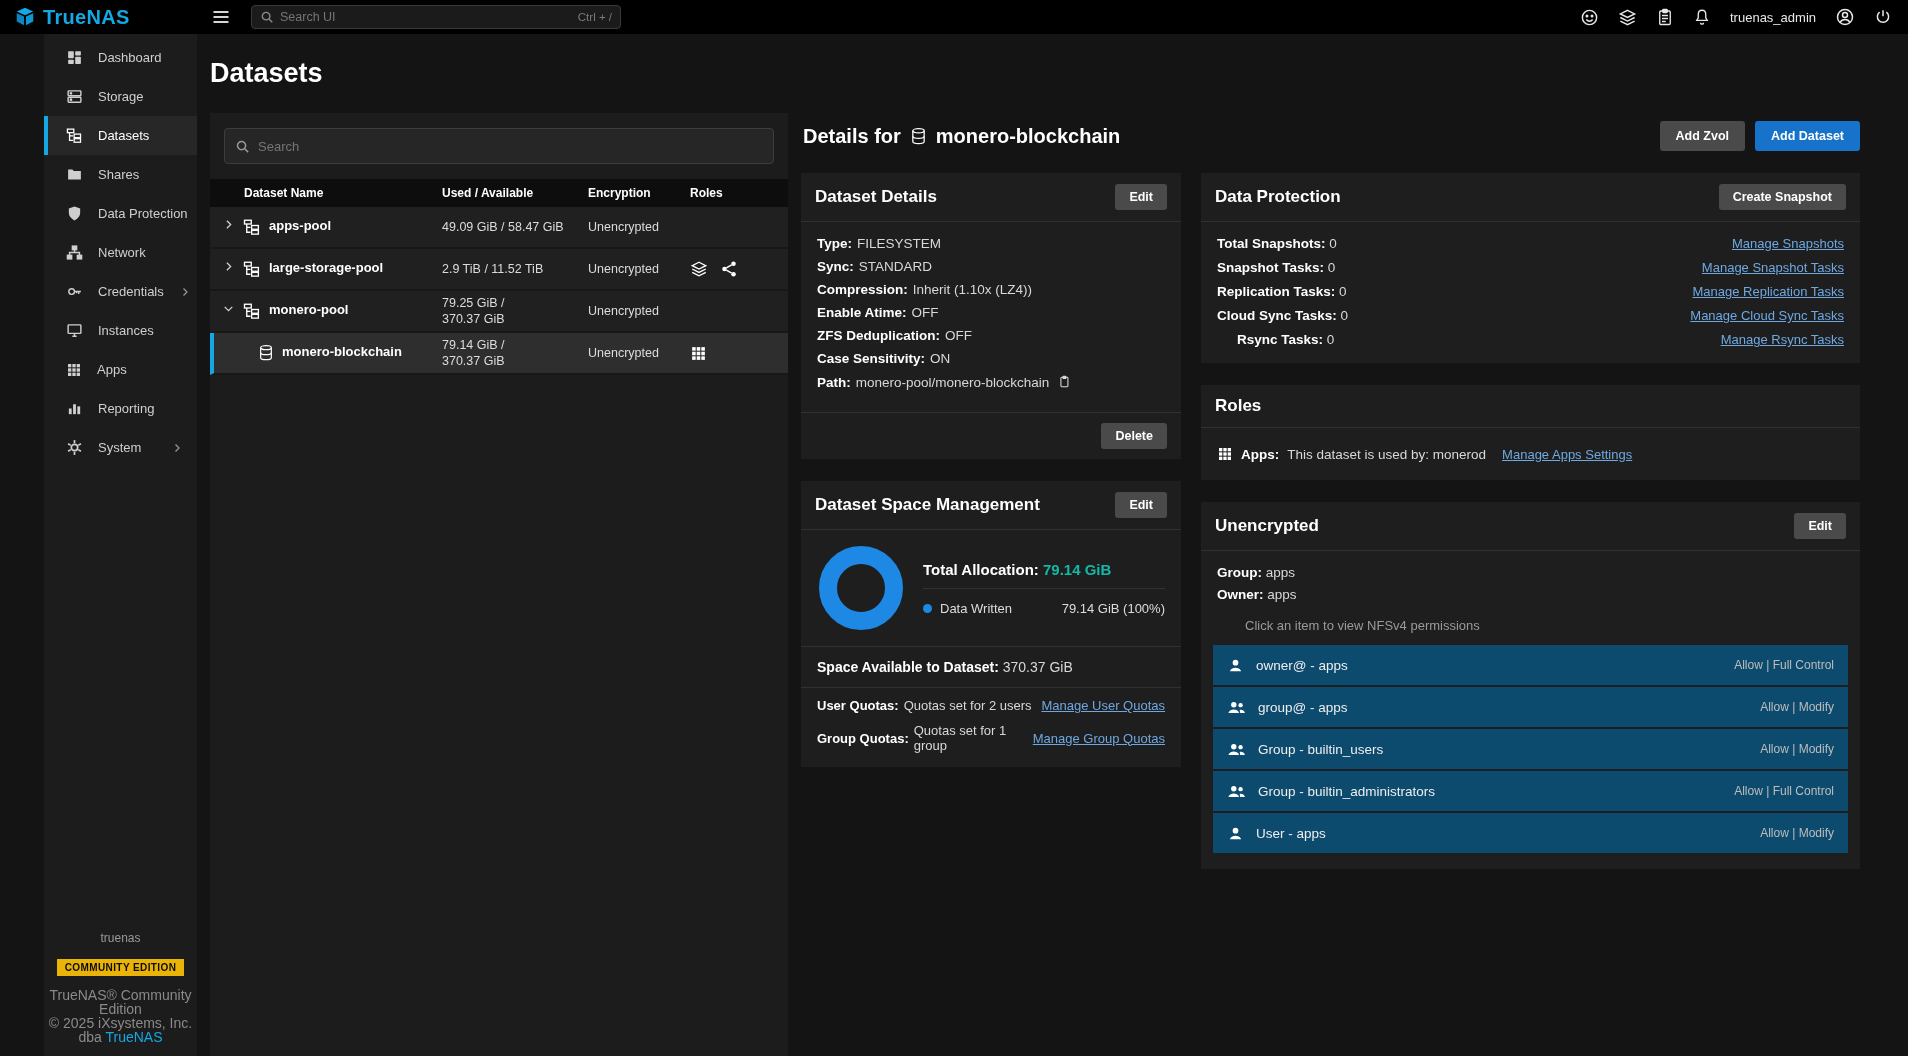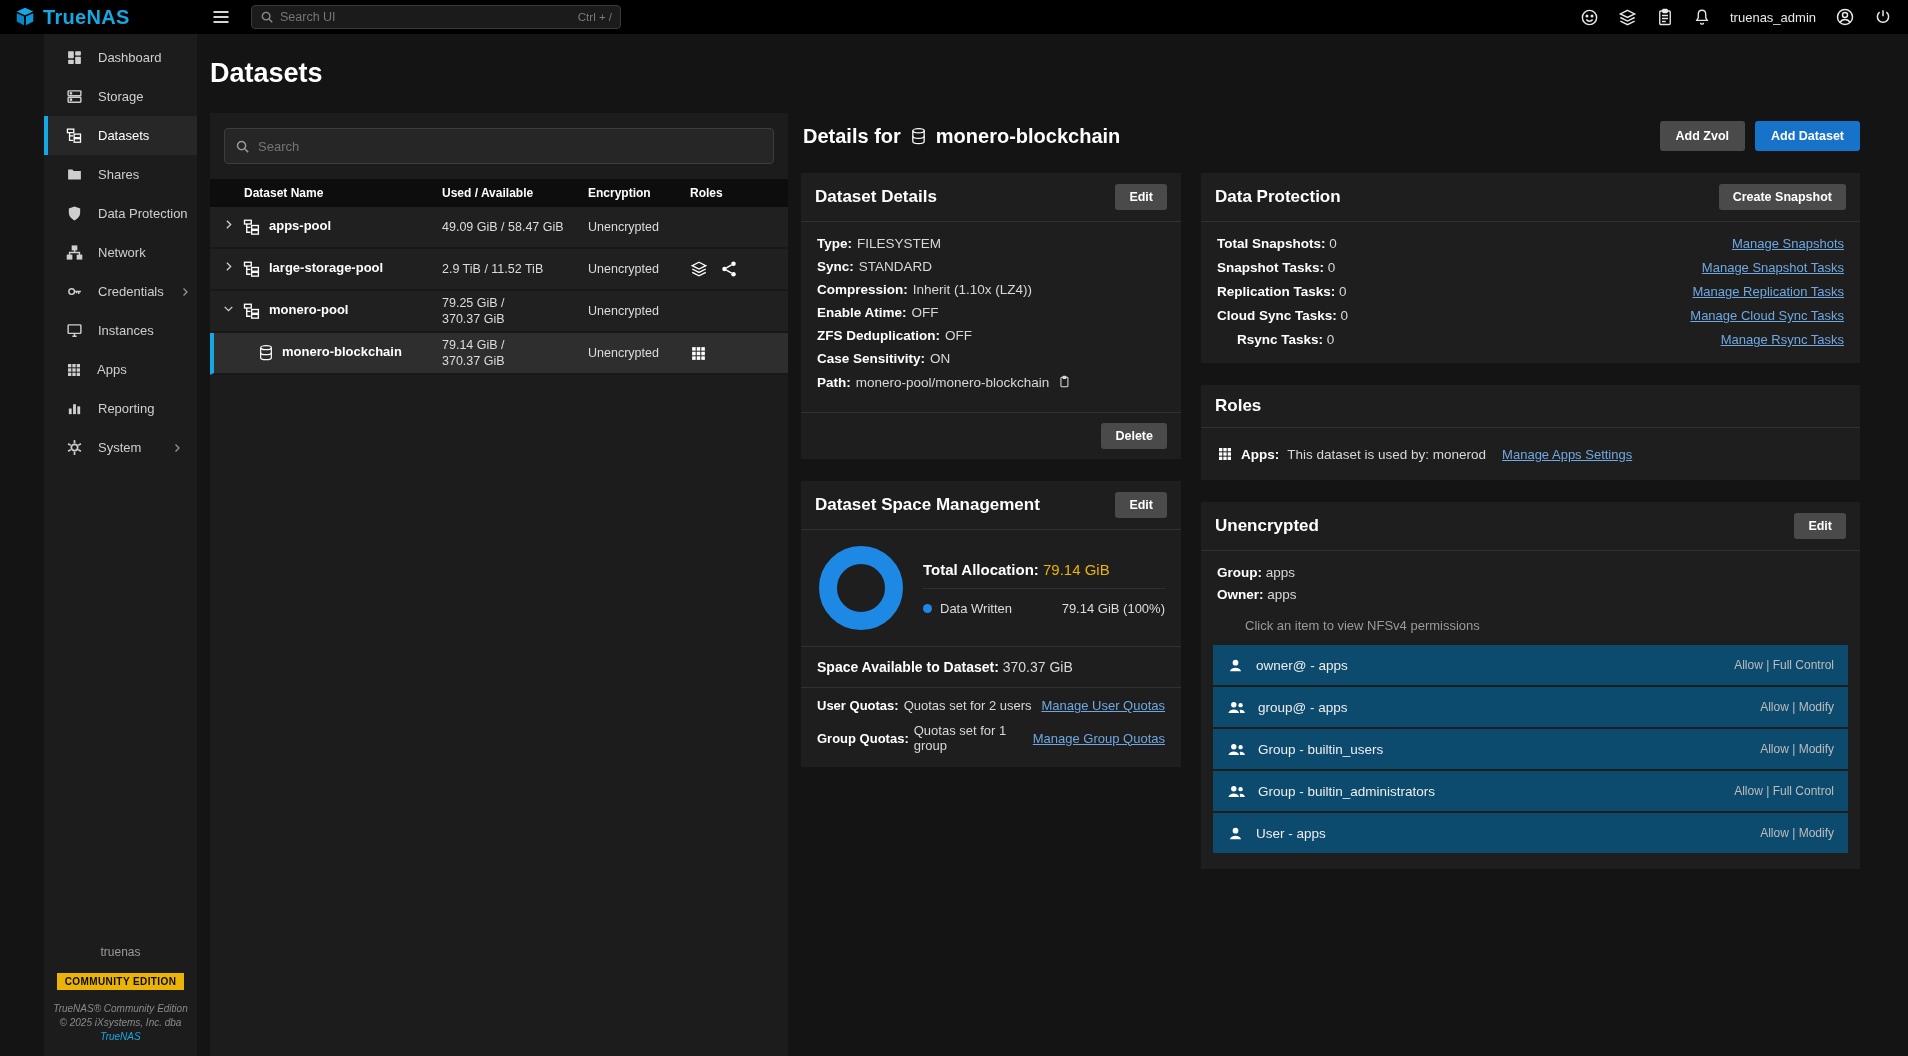--- a/index.html
+++ b/index.html
@@ -27,21 +27,21 @@
   .nav { padding-top:4px; }
   .nav-item { height:39px; display:flex; align-items:center; gap:15px; padding-left:22px;
     color:#cfcfcf; font-size:13px; cursor:pointer; position:relative; }
   .nav-item svg { flex:0 0 auto; }
   .nav-item.active { background:#272727; color:#fff; padding-left:18px; border-left:4px solid #14a8e4; }
   .nav-chevron { margin-left:auto; margin-right:14px; color:#9a9a9a; }
   .sidebar-footer { margin-top:auto; padding-bottom:12px; text-align:center; }
   .hostname { color:#9a9a9a; font-size:12px; margin-bottom:12px; }
   .edition-badge { display:inline-block; background:#eab308; color:#0c0c0c; font-size:10px;
     font-weight:700; padding:3px 8px; letter-spacing:.4px; margin-bottom:12px; }
-  .foot-line { color:#8a8a8a; font-size:10px; line-height:14px;font-style:italic; }
+  .foot-line { color:#8a8a8a; font-size:14px; line-height:14px; }
   .foot-brand { color:#14a8e4; }
 
   
   .main { grid-area:main; padding:0 48px 0 13px; display:flex; flex-direction:column; overflow:hidden; }
   .page-title { color:#fff; font-size:27px; font-weight:700; margin:24px 0 24px 0; }
   .content { display:flex; gap:13px; flex:1; min-height:0; }
 
   
   .tree-panel { width:578px; flex:0 0 578px; background:#1c1c1c; padding-top:15px; display:flex; flex-direction:column; }
   .tree-search { margin:0 14px 15px 14px; height:36px; background:#262626; border:1px solid #3d3d3d;
@@ -87,21 +87,21 @@
 
   .field-row { display:flex; gap:5px; align-items:center; margin-bottom:8px; font-size:13.5px; }
   .field-label { font-weight:700; color:#fff; white-space:nowrap; }
   .field-value { color:#d8d8d8; }
   .copy-icon { color:#dcdcdc; margin-left:4px; display:flex; cursor:pointer; }
 
   .space-top { display:flex; align-items:center; gap:18px; padding-bottom:14px; }
   .space-right { flex:1; }
   .alloc-line { font-size:15px; padding-bottom:10px; border-bottom:1px solid #313131; }
   .alloc-label { font-weight:700; color:#fff; }
-  .alloc-value { color:#eab308; }
+  .alloc-value { color:#14b8a6;font-weight:bold; }
   .legend-row { display:flex; align-items:center; gap:8px; margin-top:12px; font-size:13px; color:#dcdcdc; }
   .legend-dot { width:9px; height:9px; border-radius:50%; background:#1e88e5; }
   .legend-val { margin-left:auto; }
   .divider { border-top:1px solid #313131; margin:0 -16px; }
   .avail-line { padding:12px 0; font-size:14px; }
   .quota-row { display:flex; align-items:center; gap:5px; font-size:13px; margin-top:10px; }
   .quota-row:first-of-type { margin-top:12px; }
   .link { color:#6fa8e0; text-decoration:underline; font-size:13px; margin-left:auto; cursor:pointer; white-space:nowrap; }
 
   .dp-row { display:flex; align-items:center; margin-bottom:9px; font-size:13.5px; }

